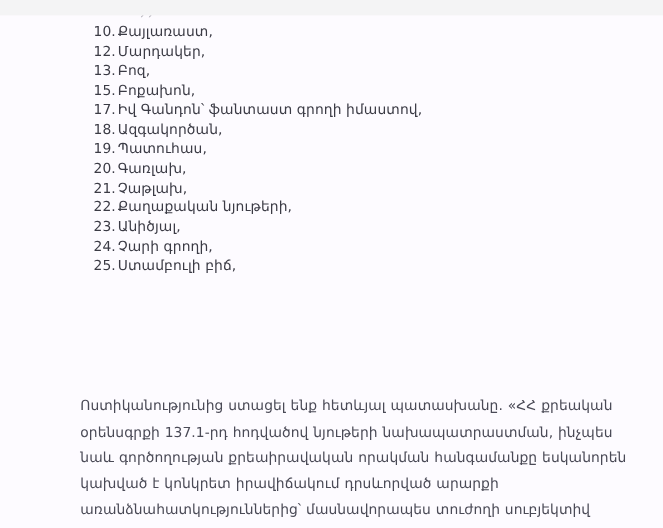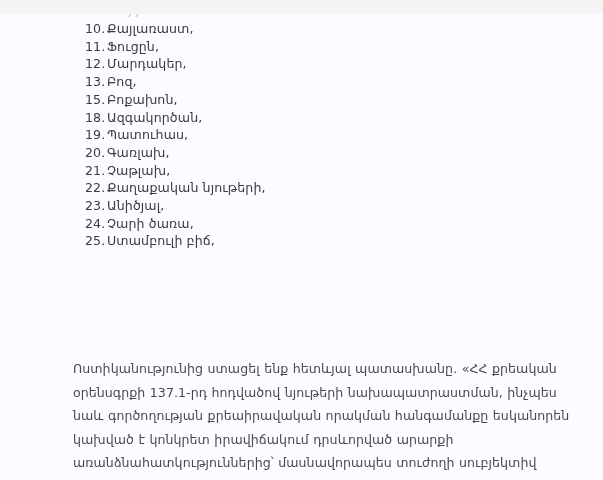--- a/index.html
+++ b/index.html
@@ -109,51 +109,51 @@
 
   <div id="clipped-line">՛ ՛</div>
 
   <div id="content">
 
     <ol class="enum-list">
       <li>
         <span class="li-num">10.</span><span class="li-text">Քայլառաստ,</span>
       </li>
       <li>
-        <span class="li-num">11.</span><span class="li-text">Ֆուցըն,</span>
-      </li>
-      <li>
         <span class="li-num">12.</span><span class="li-text">Մարդակեր,</span>
       </li>
       <li>
         <span class="li-num">13.</span><span class="li-text">Բոզ,</span>
       </li>
       <li>
         <span class="li-num">15.</span><span class="li-text">Բոքախոն,</span>
+      </li>
+      <li>
+        <span class="li-num">17.</span><span class="li-text">Իվ Գանդոն՝ ֆանտաստ գրողի իմաստով,</span>
       </li>
       <li>
         <span class="li-num">18.</span><span class="li-text">Ազգակործան,</span>
       </li>
       <li>
         <span class="li-num">19.</span><span class="li-text">Պատուհաս,</span>
       </li>
       <li>
         <span class="li-num">20.</span><span class="li-text">Գառլախ,</span>
       </li>
       <li>
         <span class="li-num">21.</span><span class="li-text">Չաթլախ,</span>
       </li>
       <li>
         <span class="li-num">22.</span><span class="li-text">Քաղաքական նյութերի,</span>
       </li>
       <li>
         <span class="li-num">23.</span><span class="li-text">Անիծյալ,</span>
       </li>
       <li>
-        <span class="li-num">24.</span><span class="li-text">Չարի ծառա,</span>
+        <span class="li-num">24.</span><span class="li-text">Չարի գրողի,</span>
       </li>
       <li>
         <span class="li-num">25.</span><span class="li-text">Ստամբուլի բիճ,</span>
       </li>
     </ol>
 
     <p class="para">Ոստիկանությունից ստացել ենք հետևյալ պատասխանը. «ՀՀ քրեական օրենսգրքի 137.1-րդ հոդվածով նյութերի նախապատրաստման, ինչպես նաև գործողության քրեաիրավական որակման հանգամանքը եսկանորեն կախված է կոնկրետ իրավիճակում դրսևորված արարքի առանձնահատկություններից՝ մասնավորապես տուժողի սուբյեկտիվ ընկալման և կատարողի կամարտահայտության ենթատեքստի կամ հասցեավորվածության աստիճանից»:</p>
 
   </div>
 </div>

